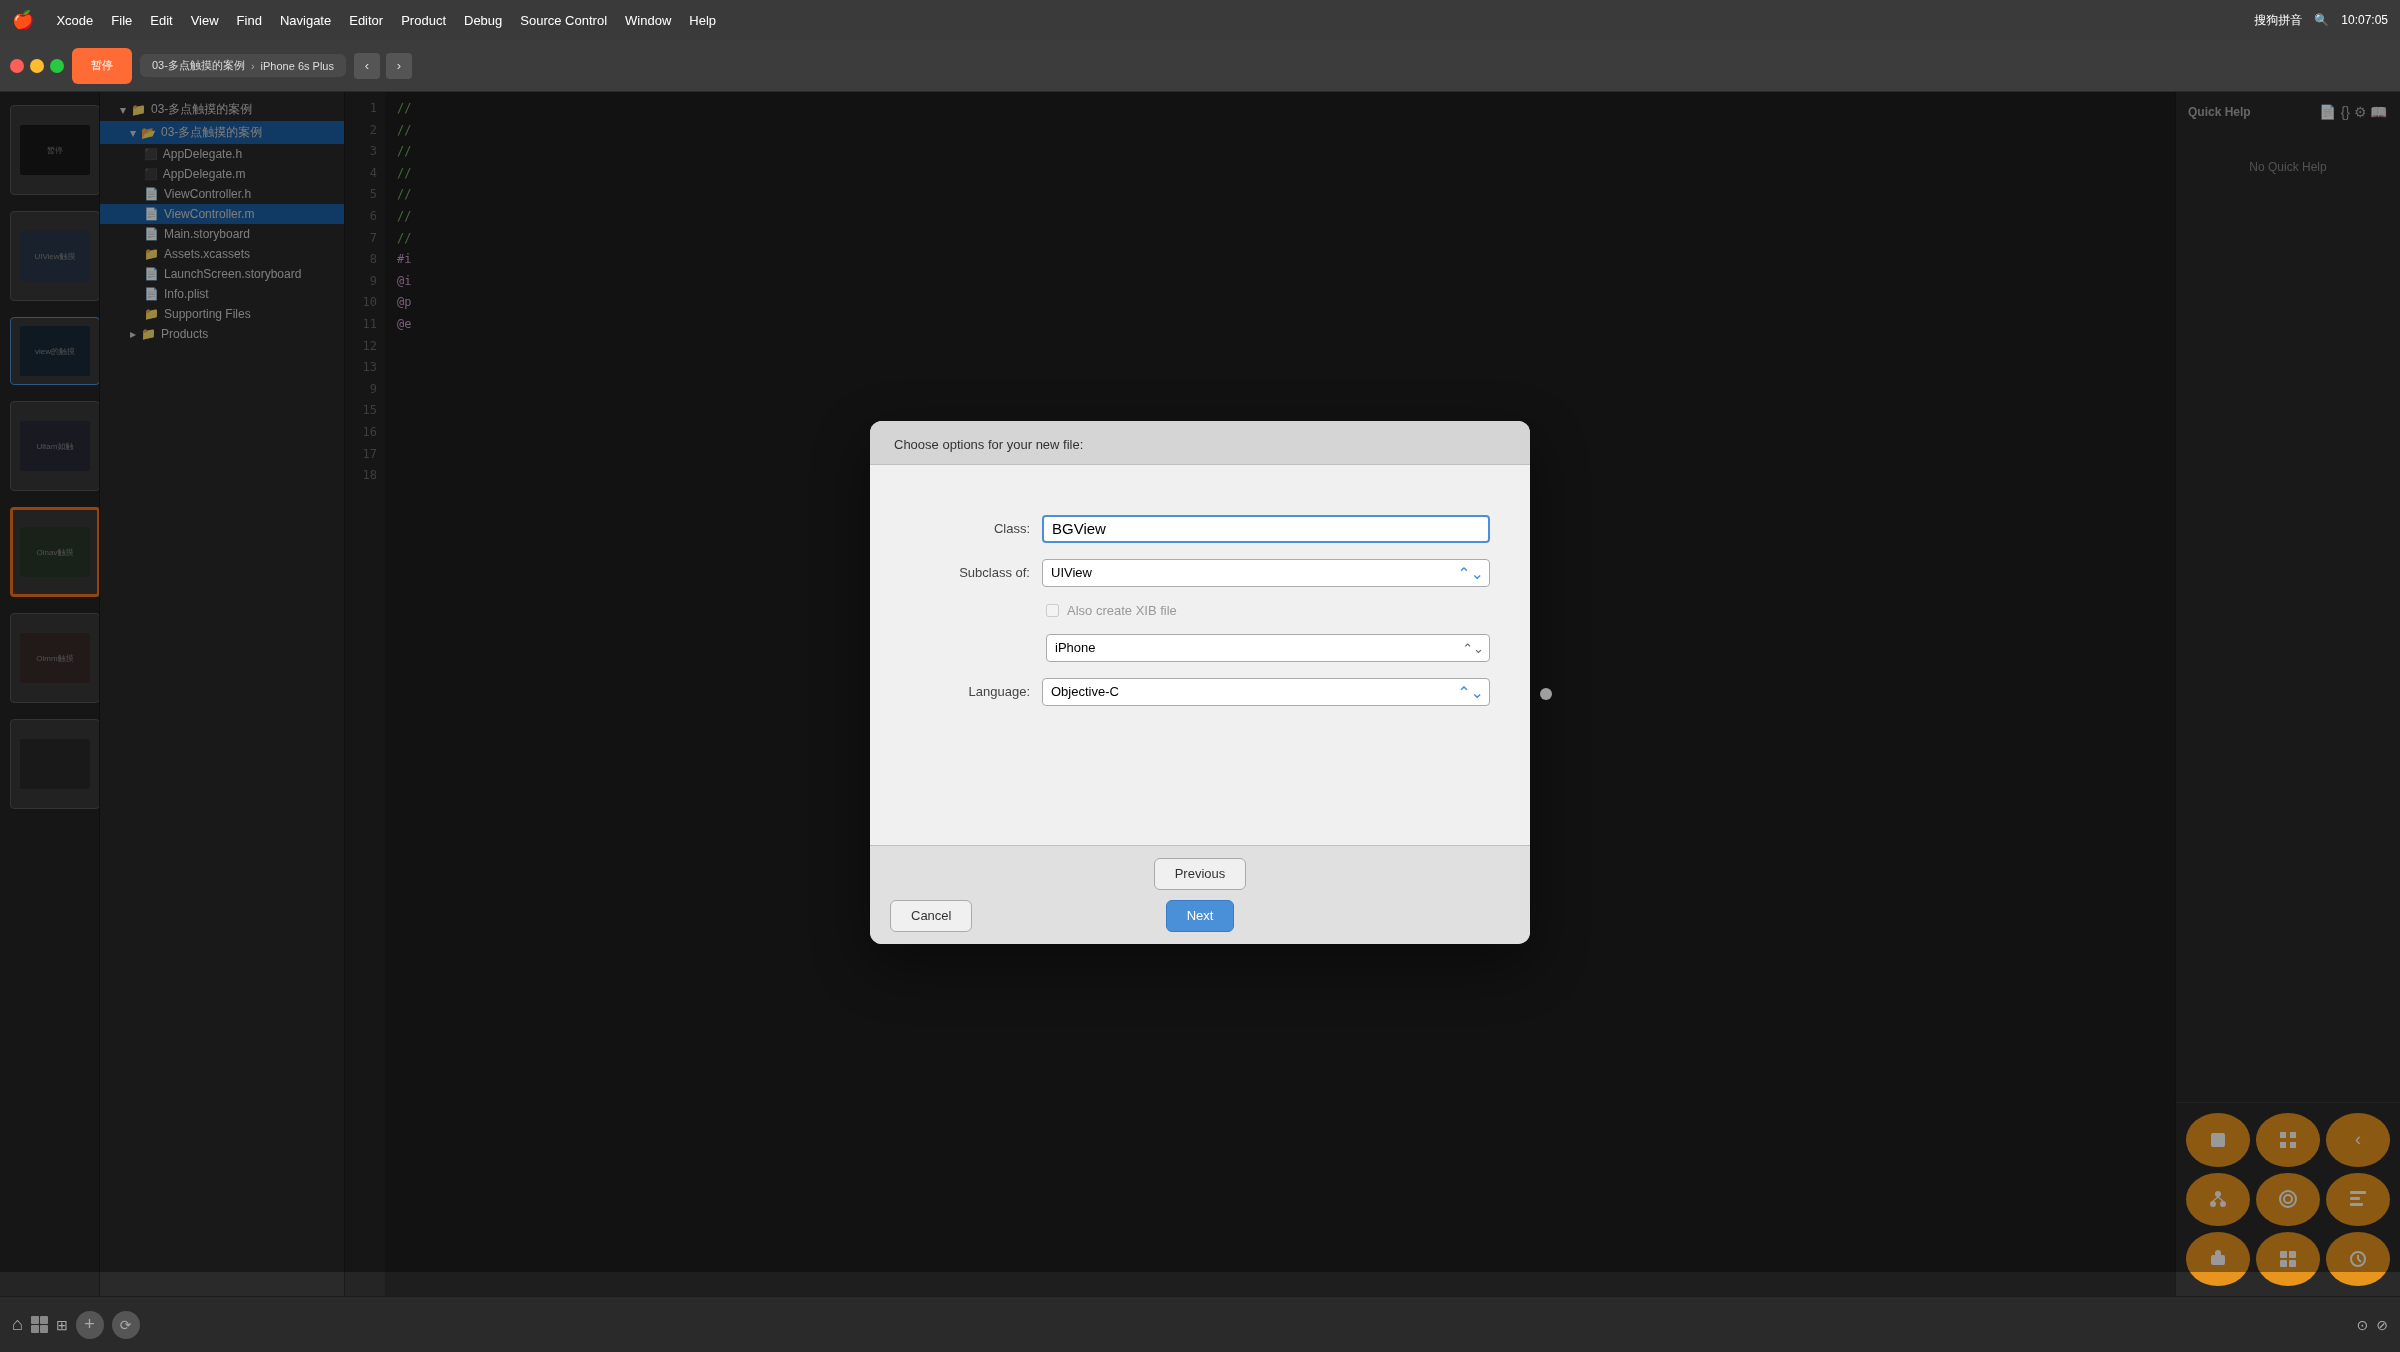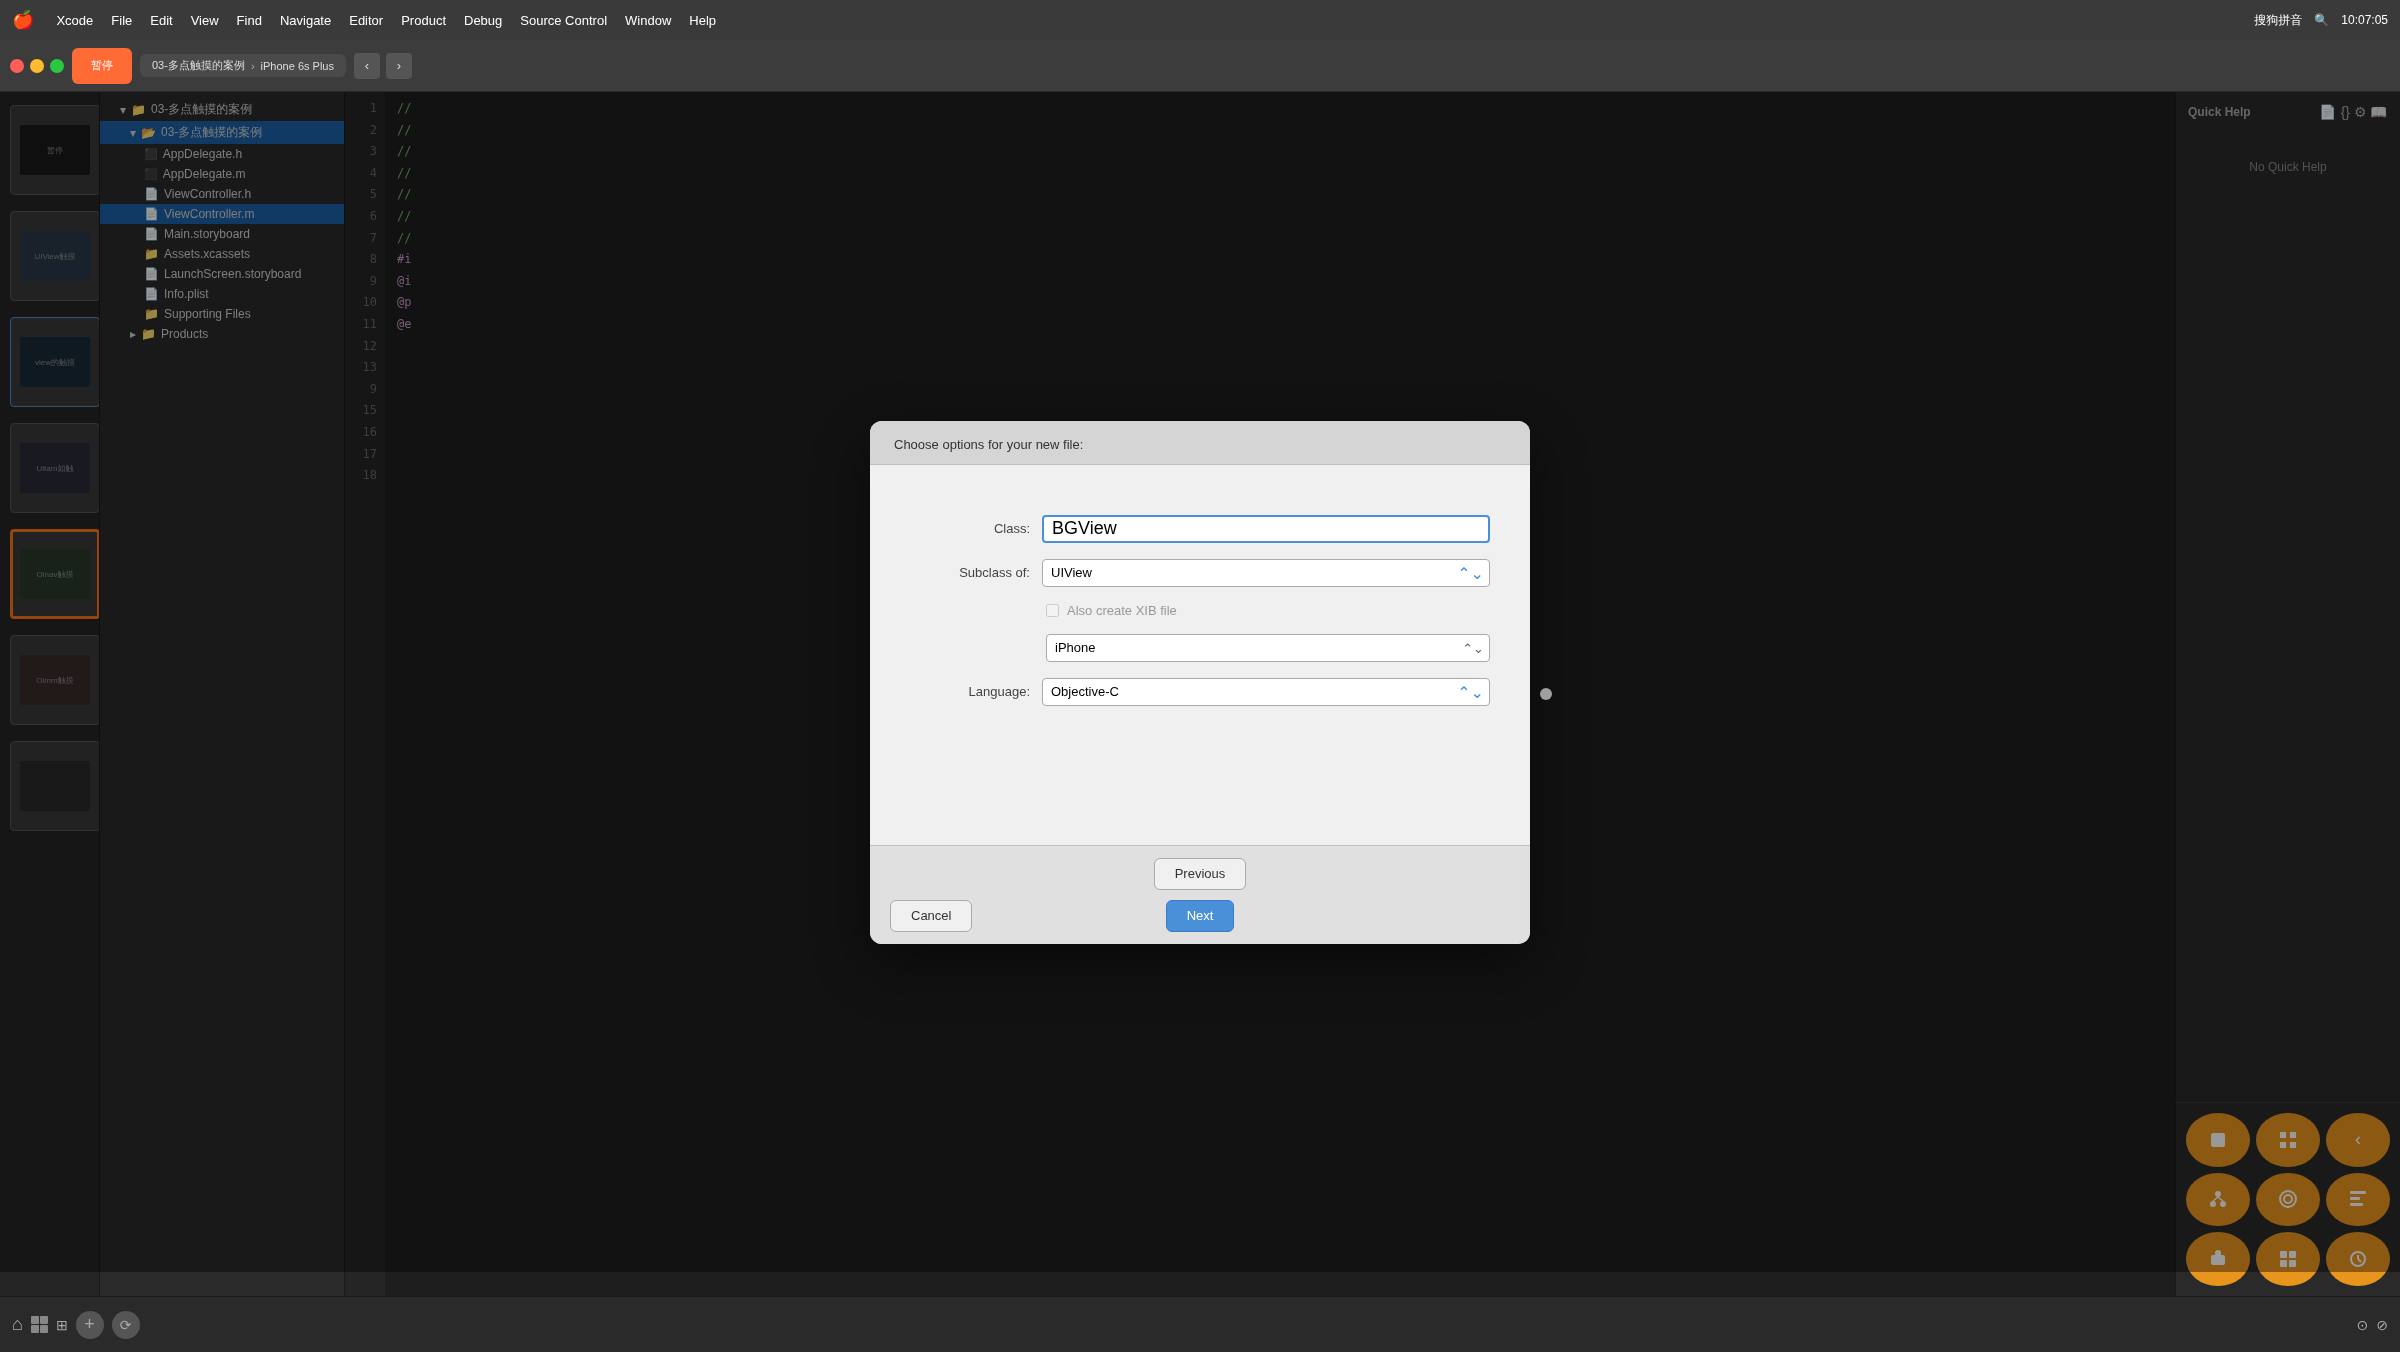--- a/index.html
+++ b/index.html
@@ -281,21 +281,21 @@
 </div>
 
 <div style="position:absolute;top:92px;left:0;width:100px;bottom:56px;background:#252525;border-right:1px solid #1a1a1a;overflow-y:auto;z-index:10;">
   <div style="padding:8px 5px;display:flex;flex-direction:column;gap:6px;">
     <div class="thumb-item" style="background:#3a3a3a;border-radius:4px;border:1px solid #555;height:90px;display:flex;flex-direction:column;align-items:center;justify-content:center;">
       <div style="width:70px;height:50px;background:#1a1a1a;border-radius:2px;display:flex;align-items:center;justify-content:center;font-size:8px;color:#888;">暂停</div>
     </div>
     <div class="thumb-item" style="background:#3a3a3a;border-radius:4px;border:1px solid #555;height:90px;display:flex;flex-direction:column;align-items:center;justify-content:center;">
       <div style="width:70px;height:50px;background:#2a3a4a;border-radius:2px;display:flex;align-items:center;justify-content:center;font-size:8px;color:#888;">UIView触摸</div>
     </div>
-    <div class="thumb-item" style="background:#3a3a3a;border-radius:4px;border:1px solid #4a90d9;height:90px;display:flex;flex-direction:column;align-items:center;justify-content:center;">
+    <div class="thumb-item" style="background:#3a3a3a;border-radius:4px;border:1px solid #4a90d9;height:68px;display:flex;flex-direction:column;align-items:center;justify-content:center;">
       <div style="width:70px;height:50px;background:#1a2a3a;border-radius:2px;display:flex;align-items:center;justify-content:center;font-size:8px;color:#888;">view的触摸</div>
     </div>
     <div class="thumb-item" style="background:#3a3a3a;border-radius:4px;border:1px solid #555;height:90px;display:flex;flex-direction:column;align-items:center;justify-content:center;">
       <div style="width:70px;height:50px;background:#2a2a3a;border-radius:2px;display:flex;align-items:center;justify-content:center;font-size:8px;color:#888;">Uitam如触</div>
     </div>
     <div class="thumb-item" style="background:#3a3a3a;border-radius:4px;border:3px solid #f97316;height:90px;display:flex;flex-direction:column;align-items:center;justify-content:center;">
       <div style="width:70px;height:50px;background:#2a3a2a;border-radius:2px;display:flex;align-items:center;justify-content:center;font-size:8px;color:#888;">Oinav触摸</div>
     </div>
     <div class="thumb-item" style="background:#3a3a3a;border-radius:4px;border:1px solid #555;height:90px;display:flex;flex-direction:column;align-items:center;justify-content:center;">
       <div style="width:70px;height:50px;background:#3a2a2a;border-radius:2px;display:flex;align-items:center;justify-content:center;font-size:8px;color:#888;">Oimm触摸</div>
@@ -482,21 +482,21 @@
   <div class="modal" style="width:660px;">
 
     <div class="modal-header">
       <span>Choose options for your new file:</span>
     </div>
 
     <div class="modal-body" style="padding:50px 40px 30px;background:#f0f0f0;min-height:380px;">
 
       <div class="form-row">
         <label class="form-label">Class:</label>
-        <input type="text" class="form-input" style="flex: 1 1 0%; height: 28px; border: 2px solid rgb(74, 144, 217); border-radius: 4px; padding: 4px 8px; font-size: 18px; background: rgb(255, 255, 255); outline: none;" value="BGView">
+        <input type="text" class="form-input" style="flex: 1 1 0%; height: 28px; border: 2px solid rgb(74, 144, 217); border-radius: 4px; padding: 4px 8px; font-size: 15px; background: rgb(255, 255, 255); outline: none;" value="BGView">
       </div>
 
       <div class="form-row">
         <label class="form-label">Subclass of:</label>
         <div class="form-select-wrapper" style="flex:1;position:relative;">
           <select class="form-select" style="width:100%;height:28px;border:1px solid #aaa;border-radius:4px;padding:4px 8px;font-size:13px;background:#fff;appearance:none;outline:none;">
             <option>UIView</option>
           </select>
           <span class="select-arrow" style="position:absolute;right:6px;top:50%;transform:translateY(-50%);color:#4a90d9;pointer-events:none;font-size:16px;">⌃⌄</span>
         </div>

